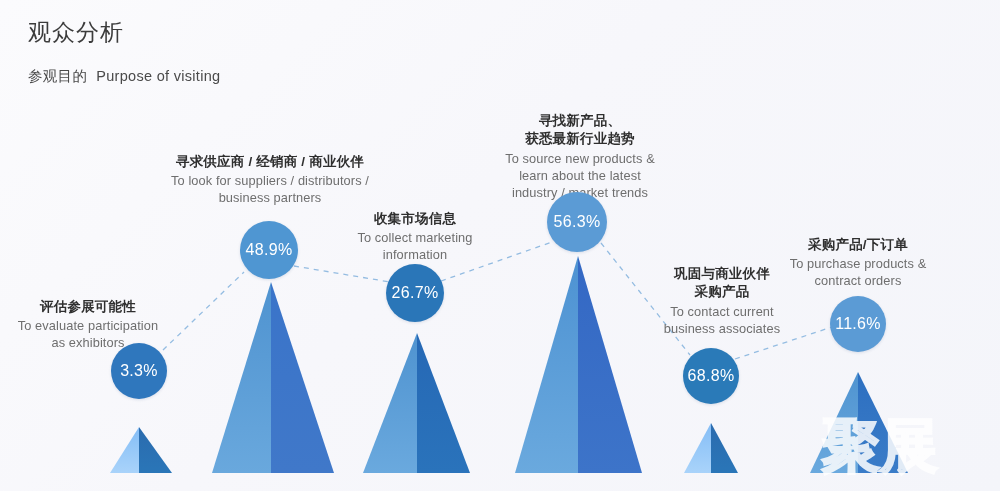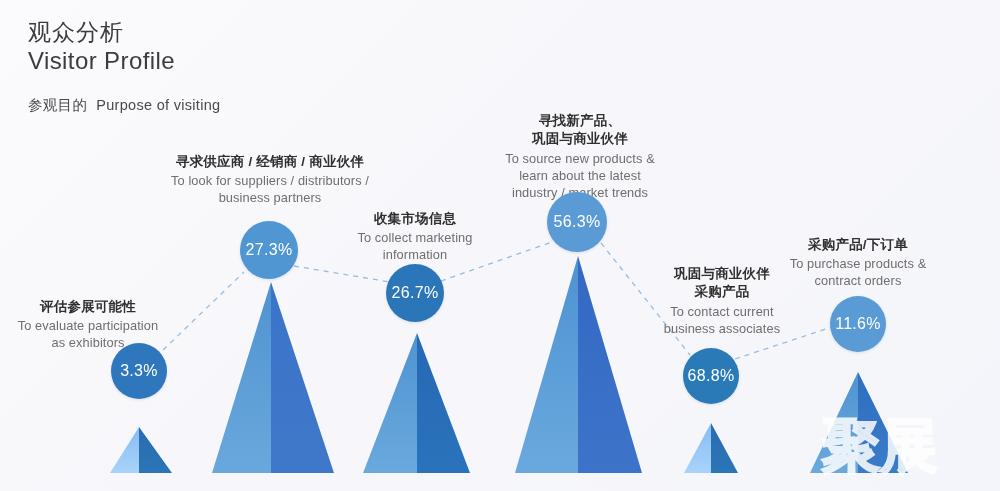--- a/index.html
+++ b/index.html
@@ -99,21 +99,20 @@
     box-shadow: 0 1px 3px rgba(40,70,120,0.14);
   }
 </style>
 </head>
 <body>
 
 <div id="stage">
 
   <div id="header">
     <div class="title-cn">观众分析</div>
-    <div class="title-en">Visitor Profile</div>
     <div class="subtitle-row">
       <span class="sub-cn">参观目的</span><span class="sub-en">Purpose of visiting</span>
     </div>
   </div>
 
   <svg class="layer" id="mountain-layer" viewBox="0 0 1000 491">
     <defs>
       <linearGradient id="gl" x1="0" y1="0" x2="0" y2="1">
         <stop offset="0%" stop-color="#84bdf6"></stop>
         <stop offset="100%" stop-color="#a9d3fa"></stop>
@@ -210,21 +209,21 @@
   </div>
 
   <div class="label-group" style="left:415px; top:210px; width:200px;">
     <div class="label-cn">收集市场信息</div>
     <div class="label-en">To collect marketing
 information</div>
   </div>
 
   <div class="label-group" style="left:580px; top:112px; width:200px;">
     <div class="label-cn">寻找新产品、
-巩固与商业伙伴</div>
+获悉最新行业趋势</div>
     <div class="label-en">To source new products &amp;
 learn about the latest
 industry / market trends</div>
   </div>
 
   <div class="label-group" style="left:722px; top:265px; width:190px;">
     <div class="label-cn">巩固与商业伙伴
 采购产品</div>
     <div class="label-en">To contact current
 business associates</div>
@@ -234,21 +233,21 @@
     <div class="label-cn">采购产品/下订单</div>
     <div class="label-en">To purchase products &amp;
 contract orders</div>
   </div>
 
   <div class="bubble" style="left:139px; top:371px; width:56px; height:56px; background:#2f77bd; font-size:16px;justify-content:center;">
     <span>3.3%</span>
   </div>
 
   <div class="bubble" style="left:269px; top:250px; width:58px; height:58px; background:#4f96d2; font-size:16px;">
-    <span>27.3%</span>
+    <span>48.9%</span>
   </div>
 
   <div class="bubble" style="left:415px; top:293px; width:58px; height:58px; background:#2a76b8; font-size:16px;text-align:center;">
     <span>26.7%</span>
   </div>
 
   <div class="bubble" style="left:577px; top:222px; width:60px; height:60px; background:#5b9bd5; font-size:16px;">
     <span>56.3%</span>
   </div>
 

